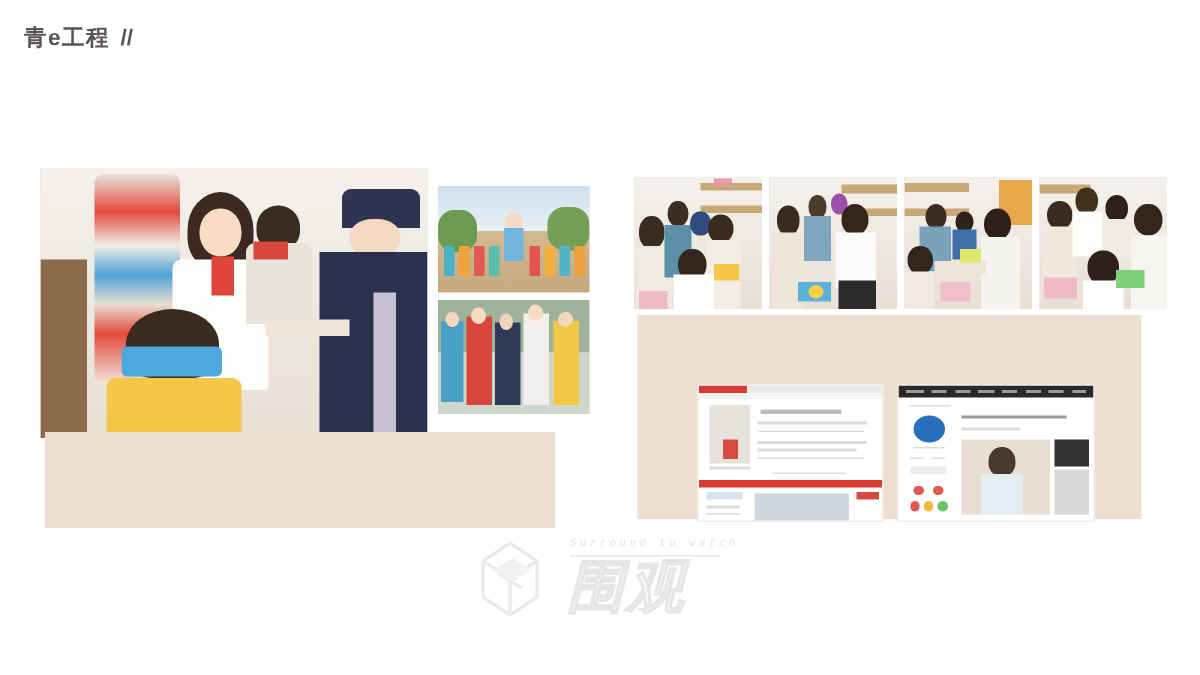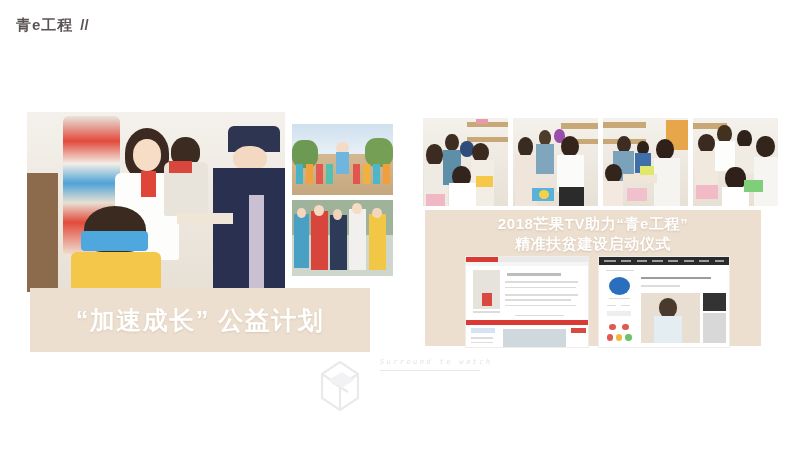--- a/index.html
+++ b/index.html
@@ -280,21 +280,20 @@
     <div class="blk" style="left:56%;top:12%;width:17%;height:80%;background:#f1f0ee;"></div>
     <div class="blk" style="left:76%;top:18%;width:17%;height:74%;background:#f2c746;"></div>
     <div class="blk" style="left:5%;top:10%;width:9%;height:14%;background:#f3d8bf;border-radius:50%;"></div>
     <div class="blk" style="left:22%;top:6%;width:10%;height:15%;background:#f5dbc2;border-radius:50%;"></div>
     <div class="blk" style="left:41%;top:12%;width:9%;height:14%;background:#f1d5ba;border-radius:50%;"></div>
     <div class="blk" style="left:59%;top:4%;width:10%;height:15%;background:#f6dcc4;border-radius:50%;"></div>
     <div class="blk" style="left:79%;top:10%;width:10%;height:14%;background:#f3d7bd;border-radius:50%;"></div>
   </div>
 
   <div class="left-caption-bar"></div>
-  <div class="left-caption-text">“加速成长” 公益计划</div>
 
   <div class="photo rgrid-photo rg1">
     <div class="room-wall"></div>
     <div class="shelf" style="left:52%;top:4%;width:48%;height:6%;"></div>
     <div class="shelf" style="left:52%;top:22%;width:48%;height:5%;"></div>
     <div class="blk" style="left:62%;top:1%;width:14%;height:6%;background:#e79aa8;"></div>
     <div class="blk" style="left:4%;top:30%;width:20%;height:24%;background:#3b2b21;border-radius:48%;"></div>
     <div class="blk" style="left:1%;top:52%;width:28%;height:48%;background:#efebe3;"></div>
     <div class="blk" style="left:26%;top:18%;width:16%;height:20%;background:#3e2d23;border-radius:48%;"></div>
     <div class="blk" style="left:23%;top:36%;width:22%;height:40%;background:#5e8fa8;"></div>
@@ -352,24 +351,20 @@
     <div class="blk" style="left:50%;top:32%;width:24%;height:32%;background:#f0ece4;"></div>
     <div class="blk" style="left:74%;top:20%;width:22%;height:24%;background:#33241c;border-radius:48%;"></div>
     <div class="blk" style="left:72%;top:44%;width:28%;height:56%;background:#f7f5f1;"></div>
     <div class="blk" style="left:38%;top:56%;width:24%;height:26%;background:#2f2119;border-radius:48%;"></div>
     <div class="blk" style="left:34%;top:78%;width:32%;height:22%;background:#ffffff;"></div>
     <div class="blk" style="left:4%;top:76%;width:26%;height:16%;background:#f2b9c6;"></div>
     <div class="blk" style="left:60%;top:70%;width:22%;height:14%;background:#7fcf7a;"></div>
   </div>
 
   <div class="right-caption-panel"></div>
-  <div class="right-caption-text">
-    <div>2018芒果TV助力“青e工程”</div>
-    <div>精准扶贫建设启动仪式</div>
-  </div>
 
   <div class="web-shot web-shot-left">
 
     <div class="bar-red" style="left:0;top:0;width:26%;height:6%;"></div>
     <div class="blk" style="left:26%;top:0;right:0;height:6%;background:#e9e9e9;"></div>
     <div class="blk" style="left:0;top:6%;right:0;height:4%;background:#f5f5f5;"></div>
 
     <div class="blk" style="left:6%;top:14%;width:22%;height:44%;background:#e6e2dc;"></div>
     <div class="line-g" style="left:6%;top:60%;width:22%;height:2%;"></div>
     <div class="blk" style="left:13%;top:40%;width:8%;height:14%;background:#d84a3f;"></div>
@@ -431,15 +426,16 @@
       <g fill="none" stroke="#eaeaec" stroke-width="2.2" stroke-linejoin="round">
         <path d="M4 14 L22 2 L40 14 L22 26 Z"></path>
         <path d="M22 26 L40 14 L40 38 L22 50 Z"></path>
         <path d="M4 14 L4 38 L22 50"></path>
         <path d="M14 22 L30 32"></path>
       </g>
       <path d="M10 20 L24 12 L36 20 L24 28 Z" fill="#f2f2f4" stroke="none"></path>
     </svg>
     <div class="wm-label">Surround to watch</div>
     <div class="wm-rule"></div>
+    <div class="wm-cn">围观</div>
   </div>
 
 </div>
 
 </body></html>

